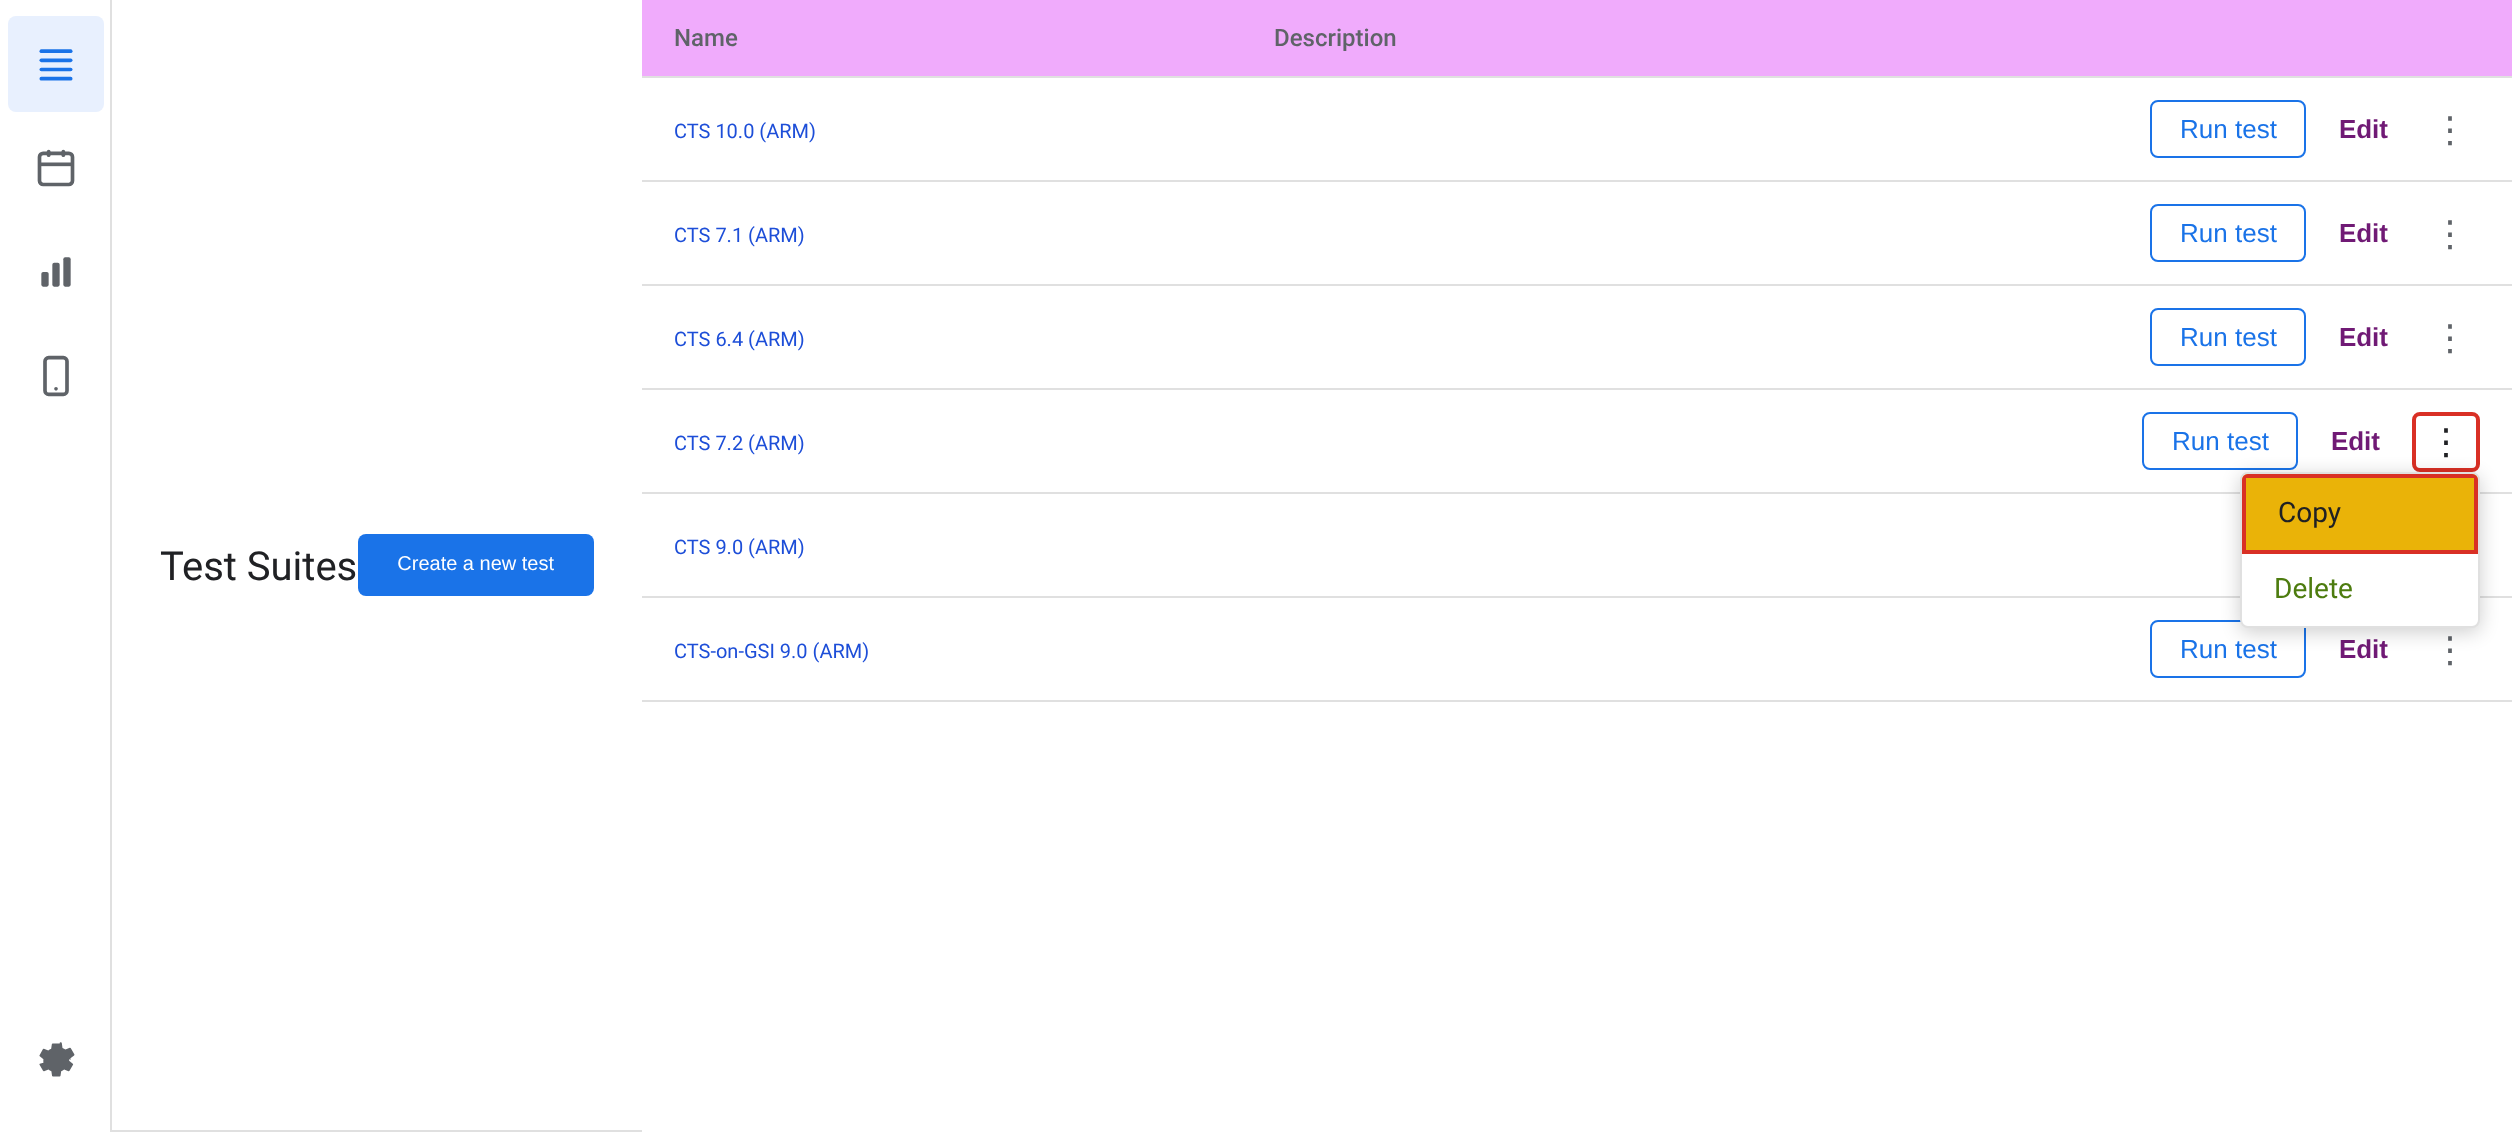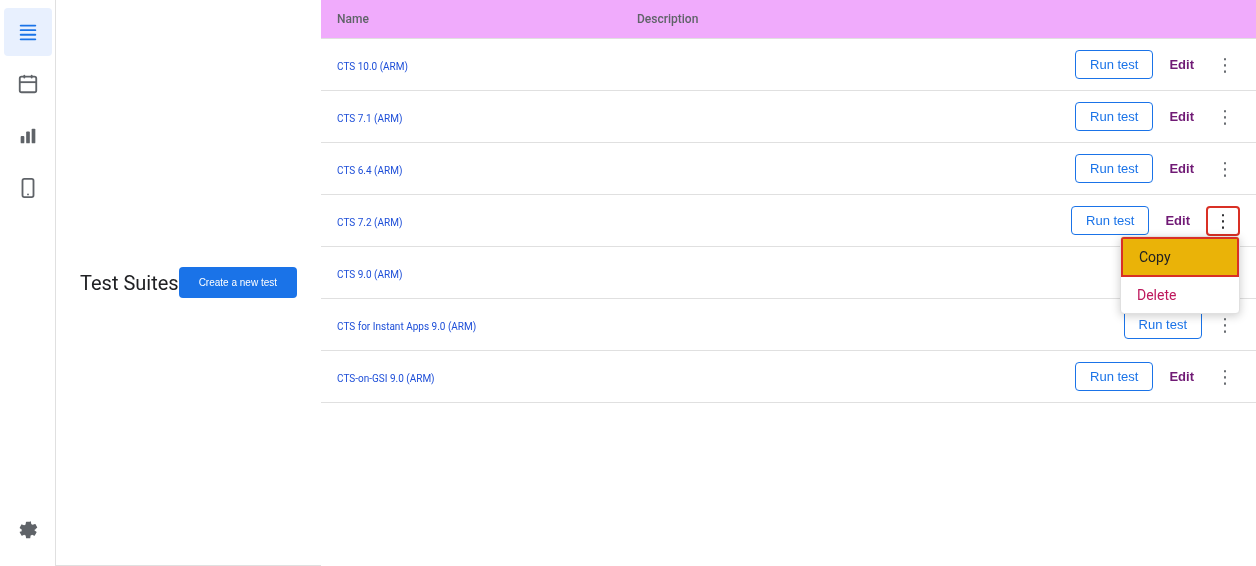--- a/index.html
+++ b/index.html
@@ -161,21 +161,21 @@
       box-shadow: 0 2px 10px rgba(0,0,0,0.2);
       min-width: 120px;
       z-index: 100;
       overflow: hidden;
       border: 1px solid #e0e0e0;
     }
     .dropdown-item {
       padding: 10px 16px;
       cursor: pointer;
       font-size: 14px;
-      color: #be185d;
+      color: #4d7c0f;
     }
     .dropdown-item.copy-item {
       border: 2px solid #d93025;
       color: #202124;
       background: #eab308;
     }
   </style>
 </head>
 <body>
 
@@ -299,30 +299,20 @@
             <td><span class="row-name">CTS 9.0 (ARM)</span></td>
             <td></td>
             <td>
               <div class="row-actions">
                 <button class="run-test-btn">Run test</button>
                 <button class="more-btn">⋮</button>
               </div>
             </td>
           </tr>
           <tr>
-            <td><span class="row-name">CTS for Instant Apps 9.0 (ARM)</span></td>
-            <td></td>
-            <td>
-              <div class="row-actions">
-                <button class="run-test-btn">Run test</button>
-                <button class="more-btn">⋮</button>
-              </div>
-            </td>
-          </tr>
-          <tr>
             <td><span class="row-name">CTS-on-GSI 9.0 (ARM)</span></td>
             <td></td>
             <td>
               <div class="row-actions">
                 <button class="run-test-btn">Run test</button>
                 <button class="edit-btn">Edit</button>
                 <button class="more-btn">⋮</button>
               </div>
             </td>
           </tr>

